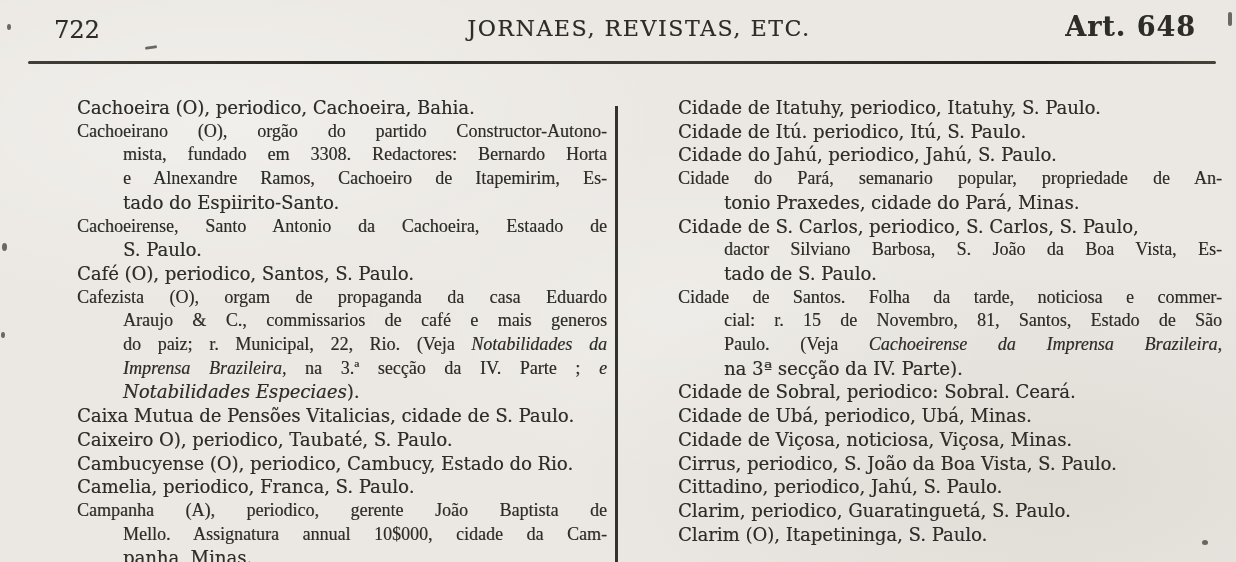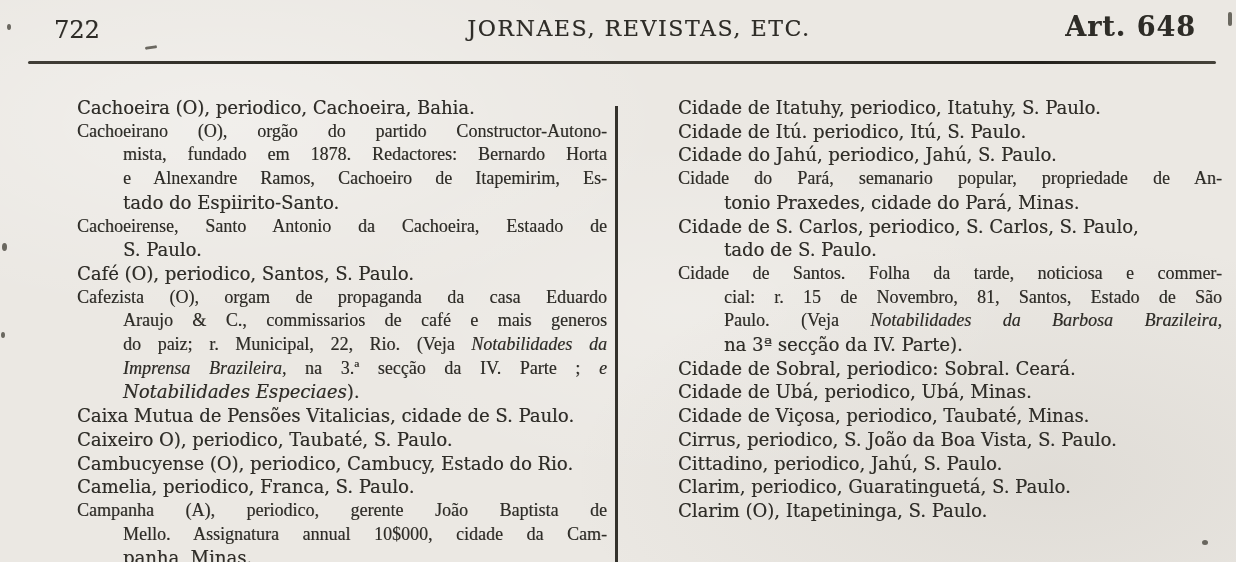--- a/index.html
+++ b/index.html
@@ -46,21 +46,21 @@
 <div class="article-ref ink">Art. 648</div>
 <div class="head-rule"></div>
 <div class="col-divider"></div>
 
 <div class="col col-left ink">
     <div class="entry">
       <div class="line"><span>Cachoeira (O), periodico, Cachoeira, Bahia.</span></div>
     </div>
     <div class="entry">
       <div class="line j"><span>Cachoeirano (O), orgão do partido Constructor-Autono-</span></div>
-      <div class="line j ind"><span>mista, fundado em 1878. Redactores: Bernardo Horta</span></div>
+      <div class="line j ind"><span>mista, fundado em 3308. Redactores: Bernardo Horta</span></div>
       <div class="line j ind"><span>e Alnexandre Ramos, Cachoeiro de Itapemirim, Es-</span></div>
       <div class="line ind"><span>tado do Espiirito-Santo.</span></div>
     </div>
     <div class="entry">
       <div class="line j"><span>Cachoeirense, Santo Antonio da Cachoeira, Estaado de</span></div>
       <div class="line ind"><span>S. Paulo.</span></div>
     </div>
     <div class="entry">
       <div class="line"><span>Café (O), periodico, Santos, S. Paulo.</span></div>
     </div>
@@ -100,36 +100,37 @@
       <div class="line"><span>Cidade do Jahú, periodico, Jahú, S. Paulo.</span></div>
     </div>
     <div class="entry">
       <div class="line j"><span>Cidade do Pará, semanario popular, propriedade de An-</span></div>
       <div class="line ind"><span>tonio Praxedes, cidade do Pará, Minas.</span></div>
     </div>
     <div class="entry">
       <div class="line"><span>Cidade de S. Carlos, periodico, S. Carlos, S. Paulo,</span></div>
     </div>
     <div class="entry">
+      <div class="line j ind"><span>dactor Silviano Barbosa, S. João da Boa Vista, Es-</span></div>
       <div class="line ind"><span>tado de S. Paulo.</span></div>
     </div>
     <div class="entry">
       <div class="line j"><span>Cidade de Santos. Folha da tarde, noticiosa e commer-</span></div>
       <div class="line j ind"><span>cial: r. 15 de Novembro, 81, Santos, Estado de São</span></div>
-      <div class="line j ind"><span>Paulo. (Veja </span><i>Notabilidades da Barbosa Brazileira,</i></div>
+      <div class="line j ind"><span>Paulo. (Veja </span><i>Cachoeirense da Imprensa Brazileira,</i></div>
       <div class="line ind"><span>na 3ª secção da IV. Parte).</span></div>
     </div>
     <div class="entry">
       <div class="line"><span>Cidade de Sobral, periodico: Sobral. Ceará.</span></div>
     </div>
     <div class="entry">
       <div class="line"><span>Cidade de Ubá, periodico, Ubá, Minas.</span></div>
     </div>
     <div class="entry">
-      <div class="line"><span>Cidade de Viçosa, periodico, Taubaté, Minas.</span></div>
+      <div class="line"><span>Cidade de Viçosa, noticiosa, Viçosa, Minas.</span></div>
     </div>
     <div class="entry">
       <div class="line"><span>Cirrus, periodico, S. João da Boa Vista, S. Paulo.</span></div>
     </div>
     <div class="entry">
       <div class="line"><span>Cittadino, periodico, Jahú, S. Paulo.</span></div>
     </div>
     <div class="entry">
       <div class="line"><span>Clarim, periodico, Guaratinguetá, S. Paulo.</span></div>
     </div>

